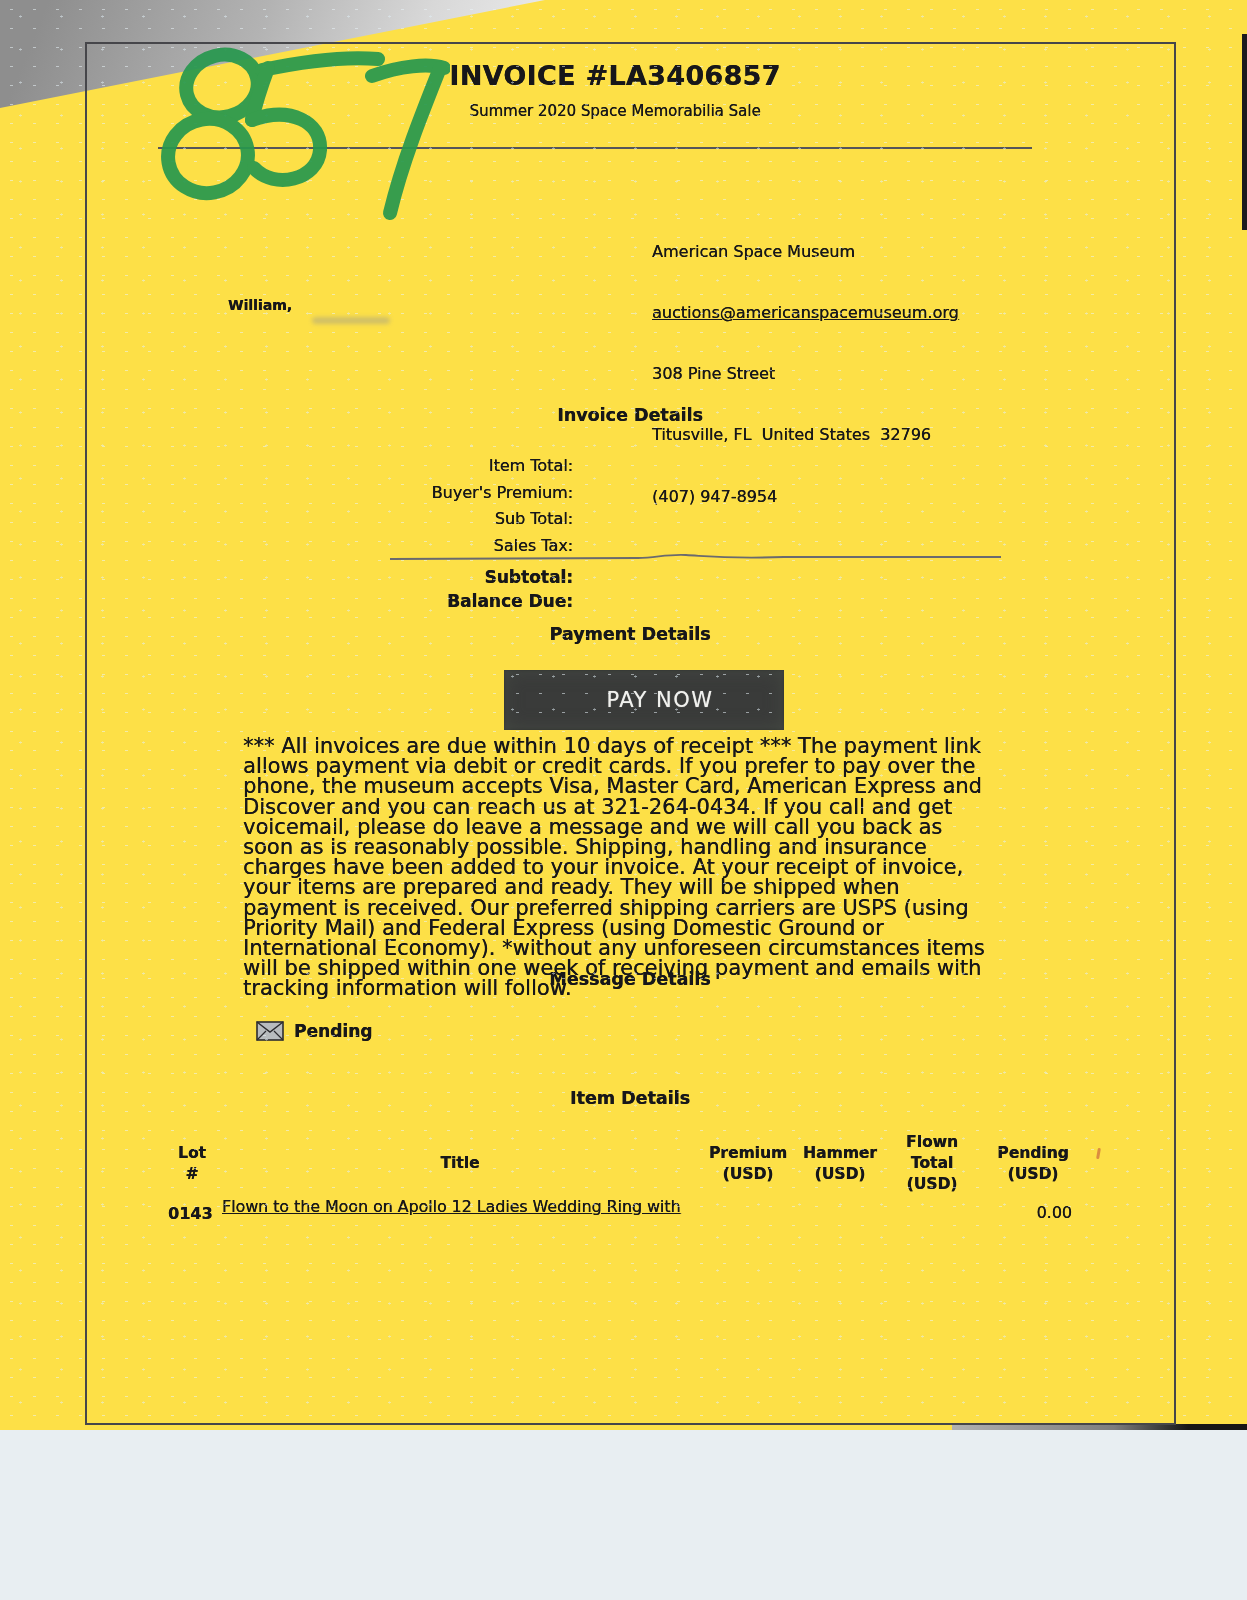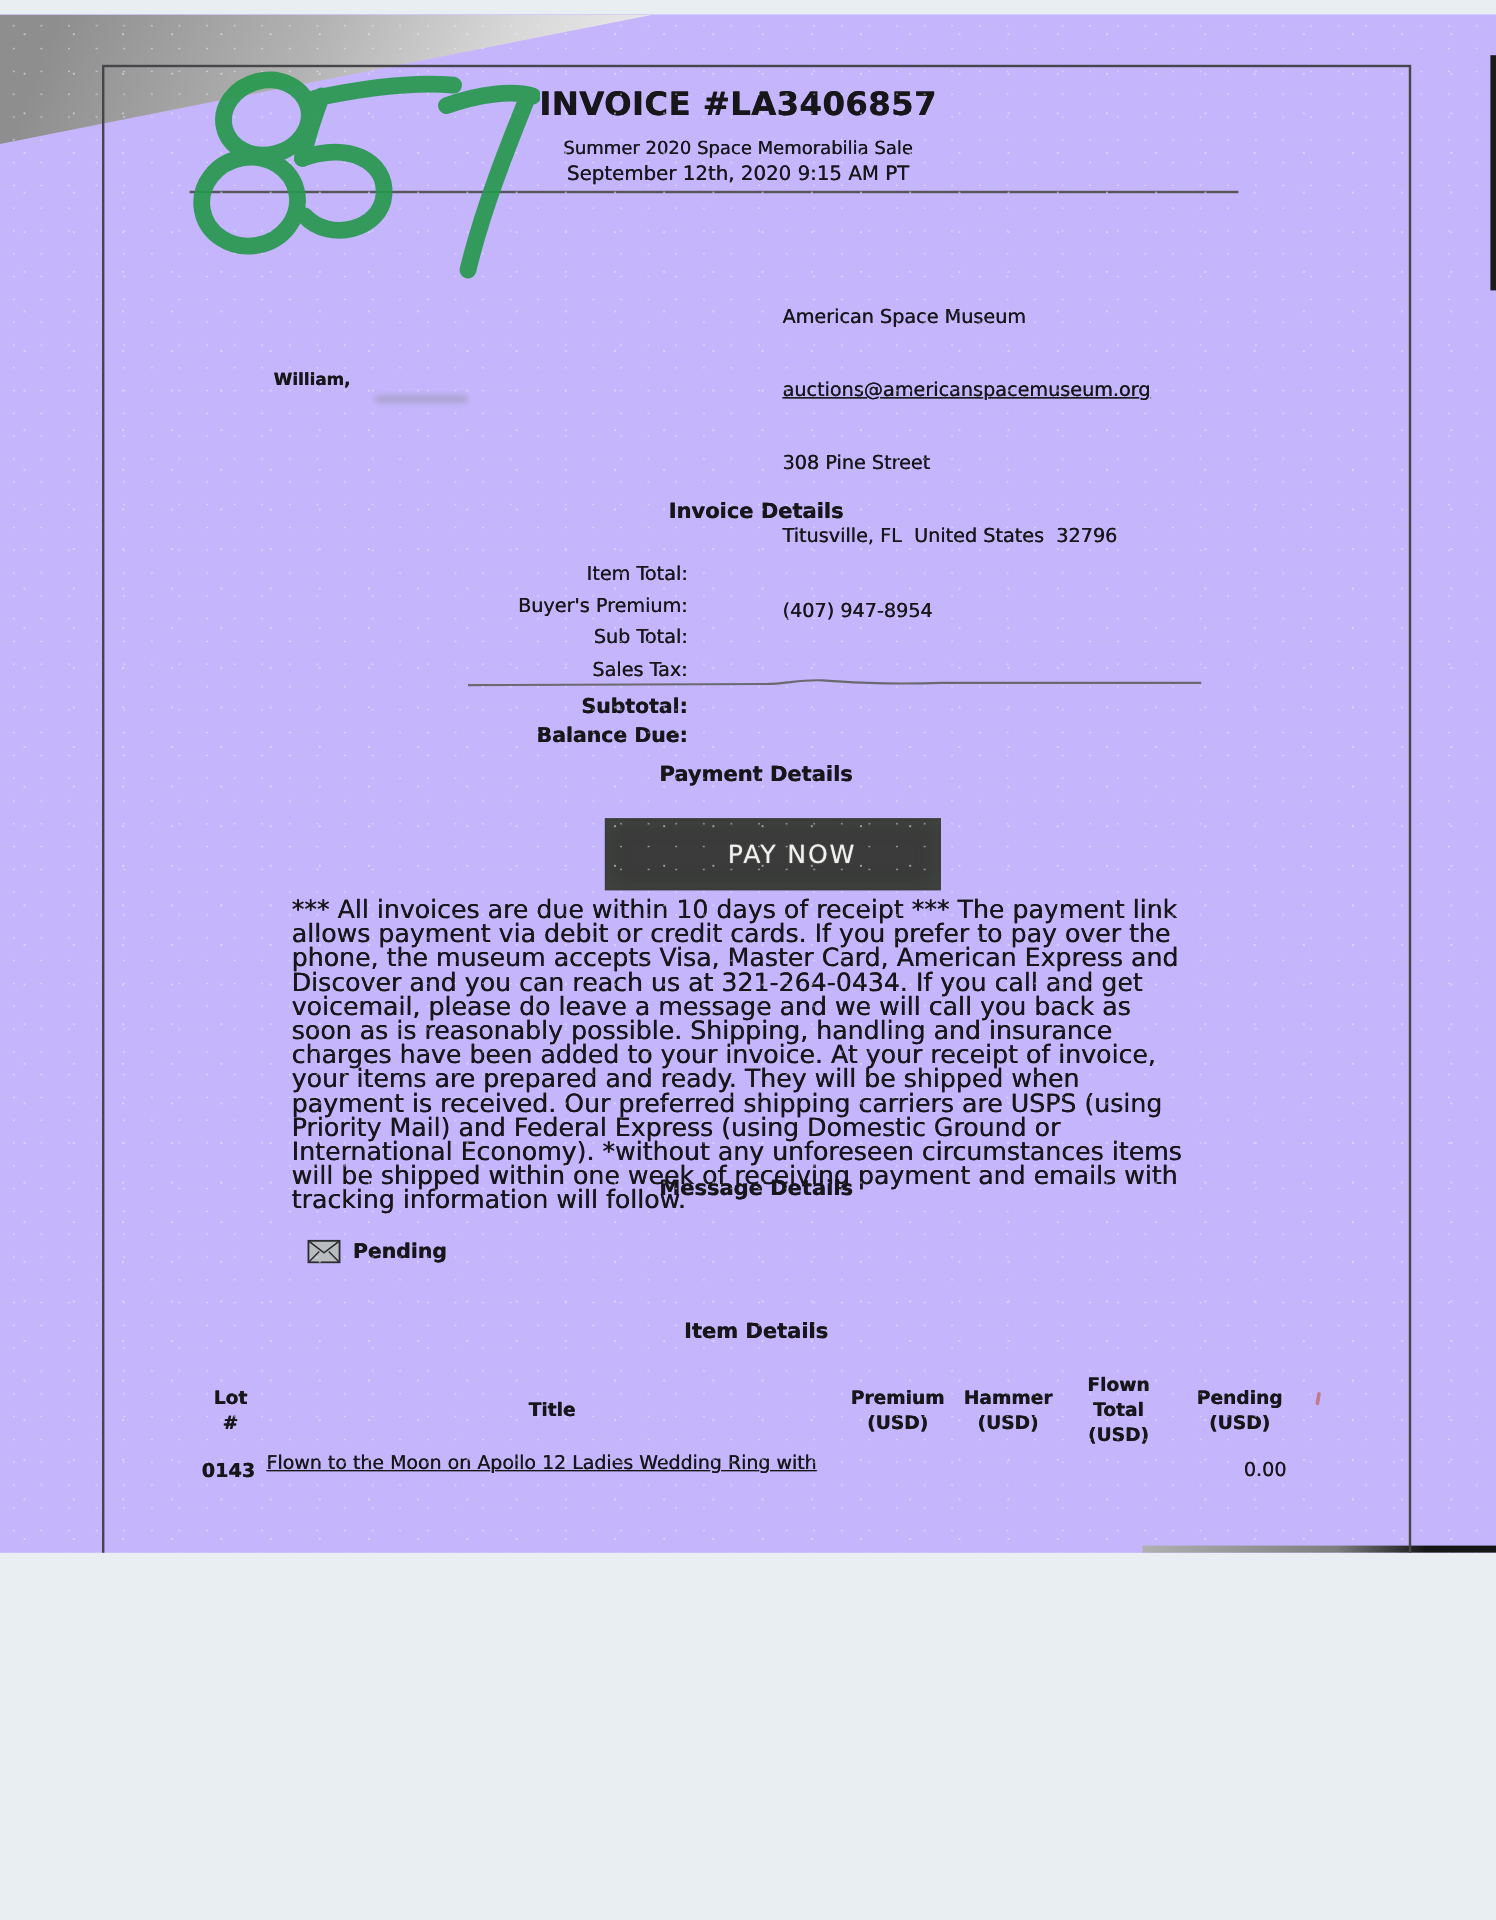--- a/index.html
+++ b/index.html
@@ -1,21 +1,21 @@
 <!DOCTYPE html>
 <html><head>
 <meta charset="utf-8">
 <style>
   html, body { margin: 0; padding: 0; background: #e8eef2; }
   .page {
     position: relative;
     width: 1247px;
-    height: 1282px;
-    margin: 12px auto;
-    background: #c4b5fd;
+    height: 1430px;
+    margin: 0 auto;
+    background: #fde047;
     overflow: hidden;
     font-family: "DejaVu Sans", "Liberation Sans", sans-serif;
     color: #17171a;
   }
   .page::after { 
     content: "";
     position: absolute; inset: 0;
     background-image: radial-gradient(#e2eff6 1.2px, transparent 1.3px),
                       radial-gradient(#eaf4f9 1px, transparent 1.1px);
     background-size: 41px 33px, 23px 19px;
@@ -143,21 +143,20 @@
         <path d="M 222,50 C 250,40 278,37 294,42"></path>
         <path d="M 290,42 C 272,87 252,137 240,187"></path>
       </g>
     </svg>
     <span class="hidden-text">857</span>
   </div>
 
   <div class="abs header-center">
     <div class="invoice-title">INVOICE #LA3406857</div>
     <div class="sale-name">Summer 2020 Space Memorabilia Sale</div>
-    <div class="sale-datetime">September 12th, 2020 9:15 AM PT</div>
   </div>
   <div class="abs header-rule"></div>
 
   <div class="abs seller-block">
     <div>American Space Museum</div>
     <div class="seller-email">auctions@americanspacemuseum.org</div>
     <div>308 Pine Street</div>
     <div>Titusville, FL  United States  32796</div>
     <div>(407) 947-8954</div>
   </div>

